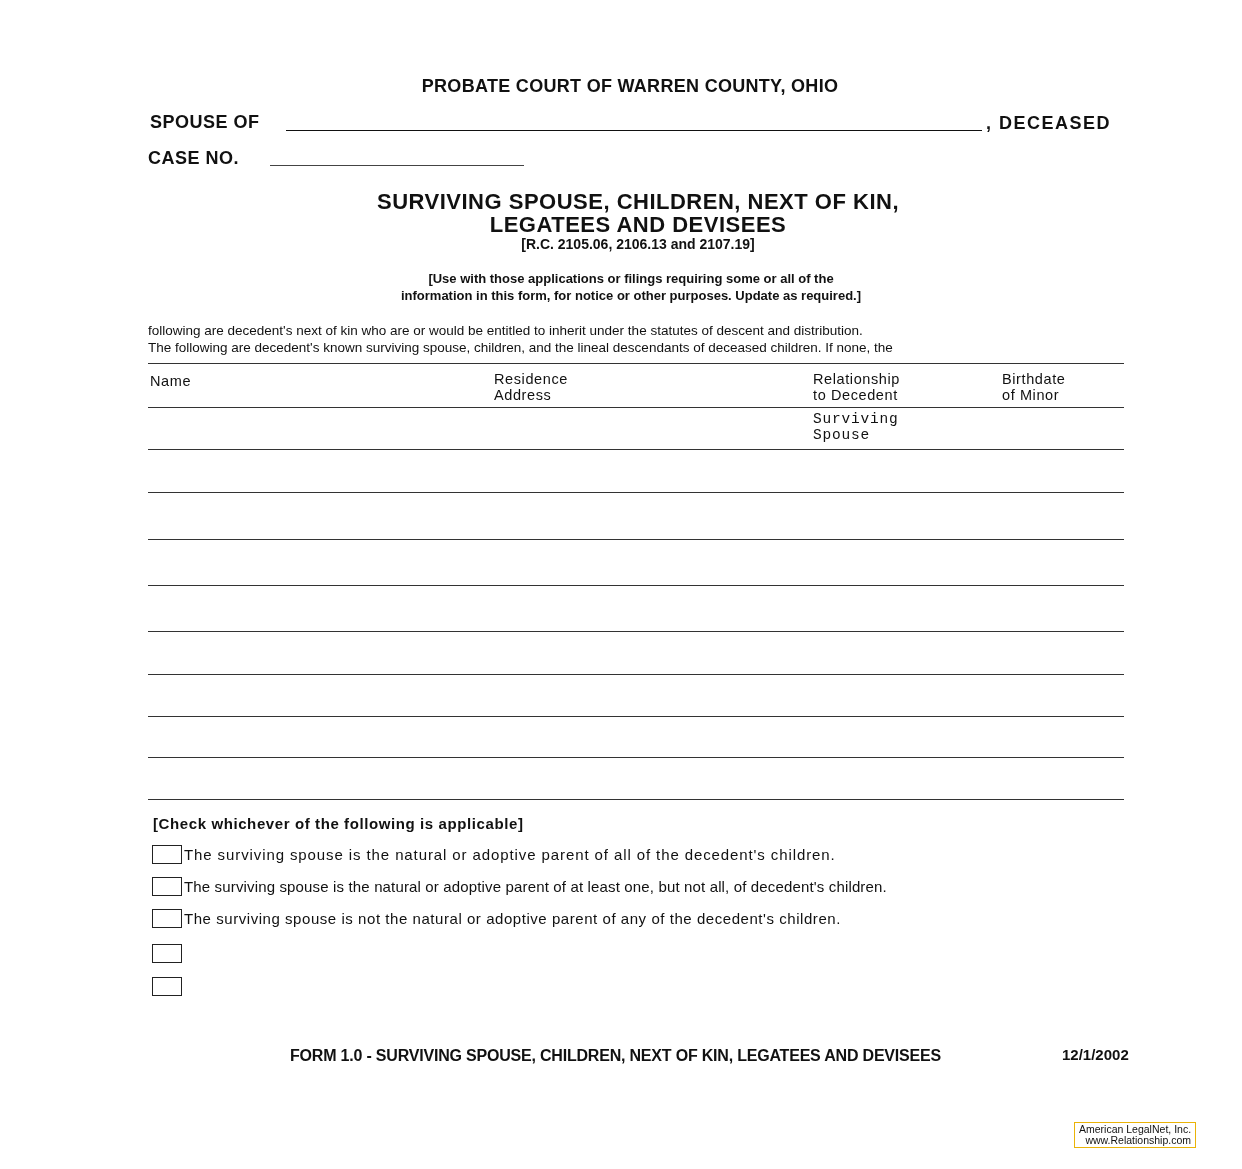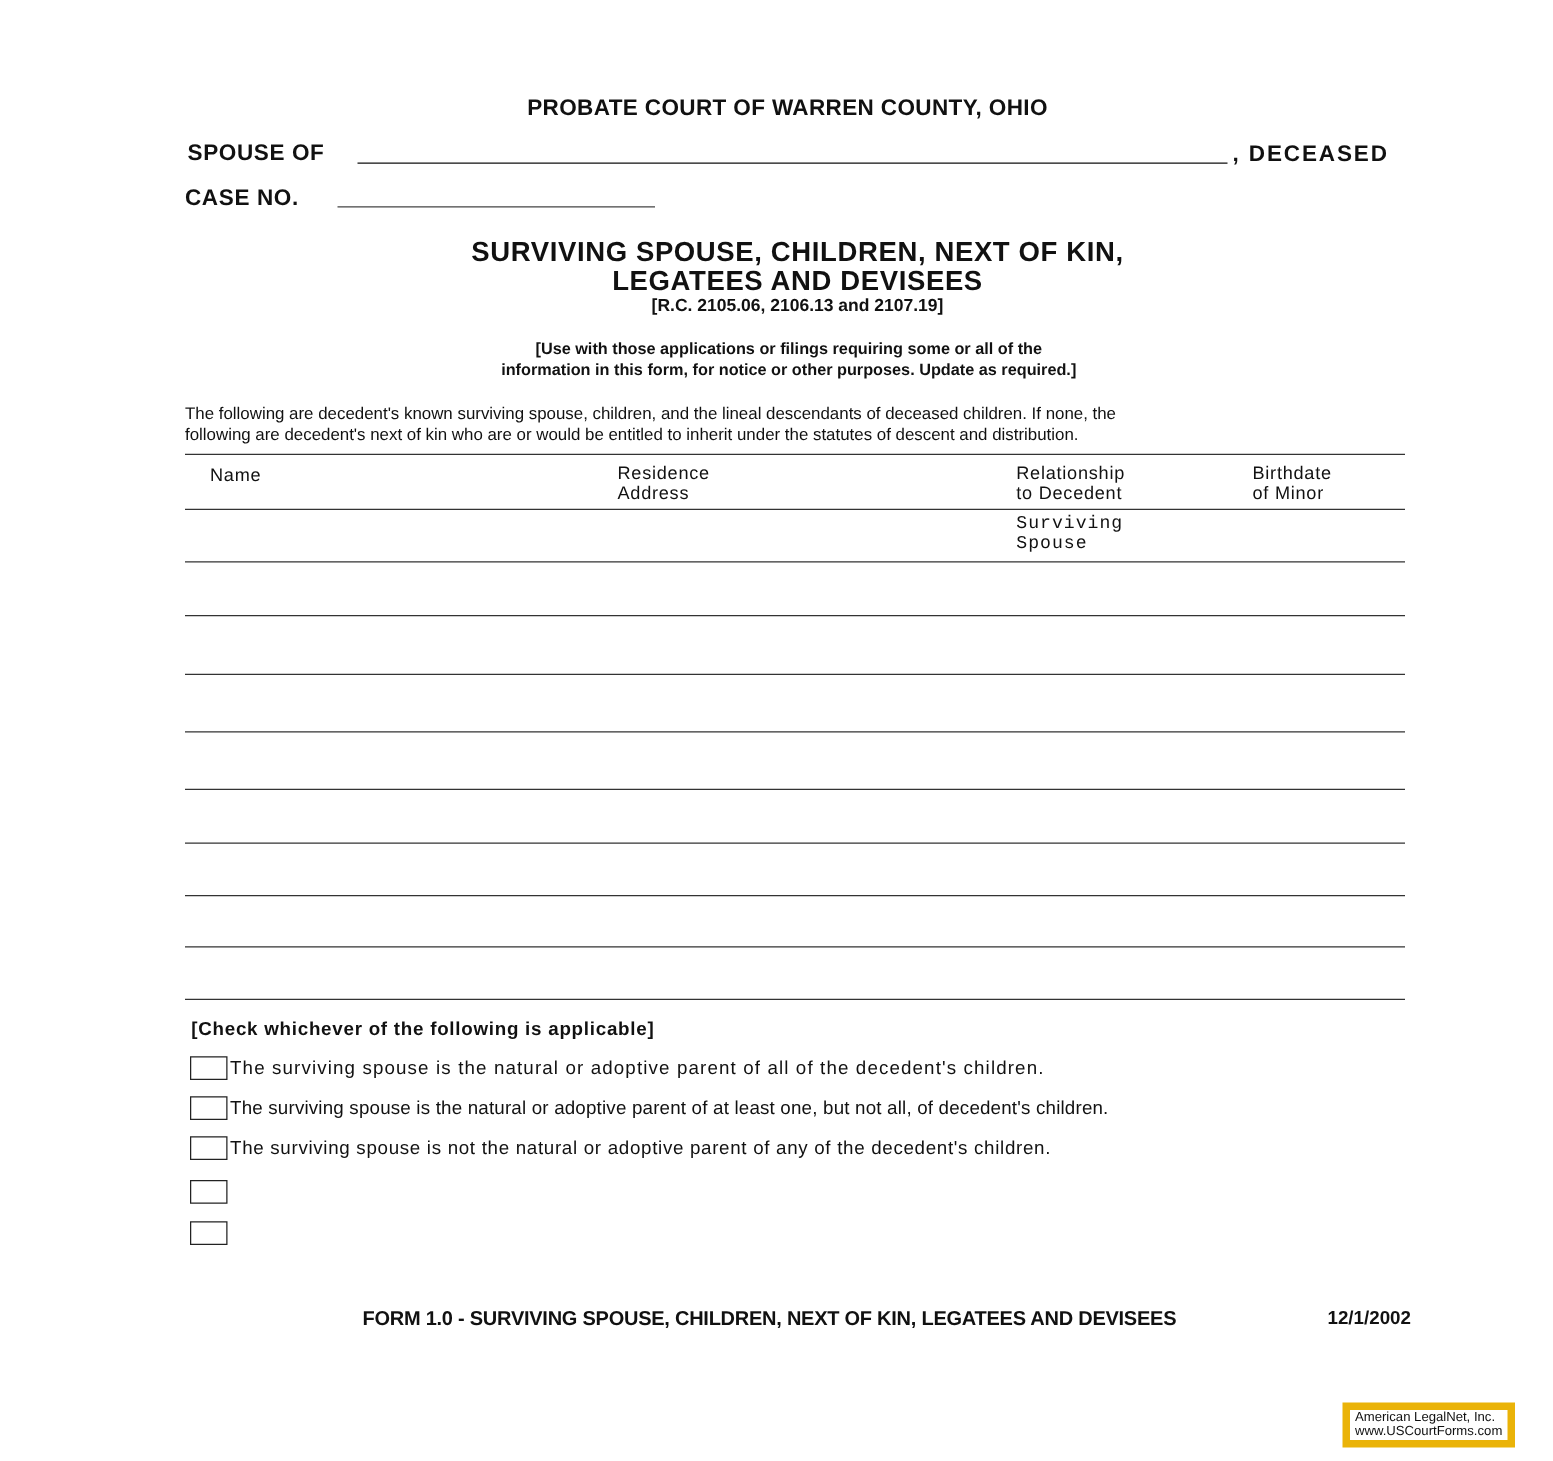--- a/index.html
+++ b/index.html
@@ -22,21 +22,21 @@
     .table-wrap { top: 363px; left: 148px; width: 976px; }
     .hline { position: absolute; left: 0; width: 976px; height: 0; border-top: 1.5px solid #333; }
     .col-head { position: absolute; font-size: 14.5px; line-height: 16px; letter-spacing: 0.6px; }
     .col-cell { position: absolute; font-size: 14.5px; line-height: 16px; letter-spacing: 0.8px; }
     .check-heading { top: 815px; left: 153px; font-weight: bold; font-size: 15px; letter-spacing: 0.6px; }
     .check-item { position: absolute; left: 152px; height: 22px; width: 990px; }
     .checkbox { position: absolute; left: 0; top: 0; width: 30px; height: 19px; border: 1.5px solid #222; box-sizing: border-box; background: #fff; }
     .check-text { position: absolute; left: 32px; top: 1px; font-size: 15px; letter-spacing: 0.9px; white-space: nowrap; }
     .footer-form { top: 1047px; left: 290px; font-weight: bold; font-size: 16px; letter-spacing: -0.2px; }
     .footer-date { top: 1046px; left: 1062px; font-weight: bold; font-size: 15px; }
-    .stamp { top: 1122px; left: 1074px; border: 6px solid #eab308; padding: 1px 4px; font-size: 10.5px; line-height: 11px; }
+    .stamp { top: 1122px; left: 1074px; border: 1px solid #eab308; padding: 1px 4px; font-size: 10.5px; line-height: 11px; text-align: right; }
   </style>
 </head>
 <body>
 
 <div class="abs court-title">PROBATE COURT OF WARREN COUNTY, OHIO</div>
 
 <div class="abs estate-row">
   <span class="estate-label">SPOUSE OF</span>
   <div class="estate-line"></div>
   <span class="deceased-label">, DECEASED</span>
@@ -50,28 +50,28 @@
   <div>LEGATEES AND DEVISEES</div>
 </div>
 <div class="abs rc-ref">[R.C. 2105.06, 2106.13 and 2107.19]</div>
 
 <div class="abs use-note">
   <div>[Use with those applications or filings requiring some or all of the</div>
   <div>information in this form, for notice or other purposes. Update as required.]</div>
 </div>
 
 <div class="abs intro">
+  <div>following are decedent's next of kin who are or would be entitled to inherit under the statutes of descent and distribution.</div>
   <div>The following are decedent's known surviving spouse, children, and the lineal descendants of deceased children. If none, the</div>
-  <div>following are decedent's next of kin who are or would be entitled to inherit under the statutes of descent and distribution.</div>
 </div>
 
 <div class="abs table-wrap">
   <div class="hline" style="top:0px;"></div>
 
-  <div class="col-head" style="left:20px; top:10px;">
+  <div class="col-head" style="left:2px; top:10px;">
     <div>Name</div>
   </div>
   <div class="col-head" style="left:302px; top:8px;margin-left:44px;">
     <div>Residence</div>
     <div>Address</div>
   </div>
   <div class="col-head" style="left:665px; top:8px;">
     <div>Relationship</div>
     <div>to Decedent</div>
   </div>
@@ -119,14 +119,14 @@
   <div class="checkbox"></div>
 </div>
 <div class="check-item" style="top:977px;">
   <div class="checkbox"></div>
 </div>
 
 <div class="abs footer-form">FORM 1.0 - SURVIVING SPOUSE, CHILDREN, NEXT OF KIN, LEGATEES AND DEVISEES</div>
 <div class="abs footer-date">12/1/2002</div>
 <div class="abs stamp">
   <div>American LegalNet, Inc.</div>
-  <div>www.USCourtForms.com</div>
+  <div>www.Relationship.com</div>
 </div>
 
 </body></html>

